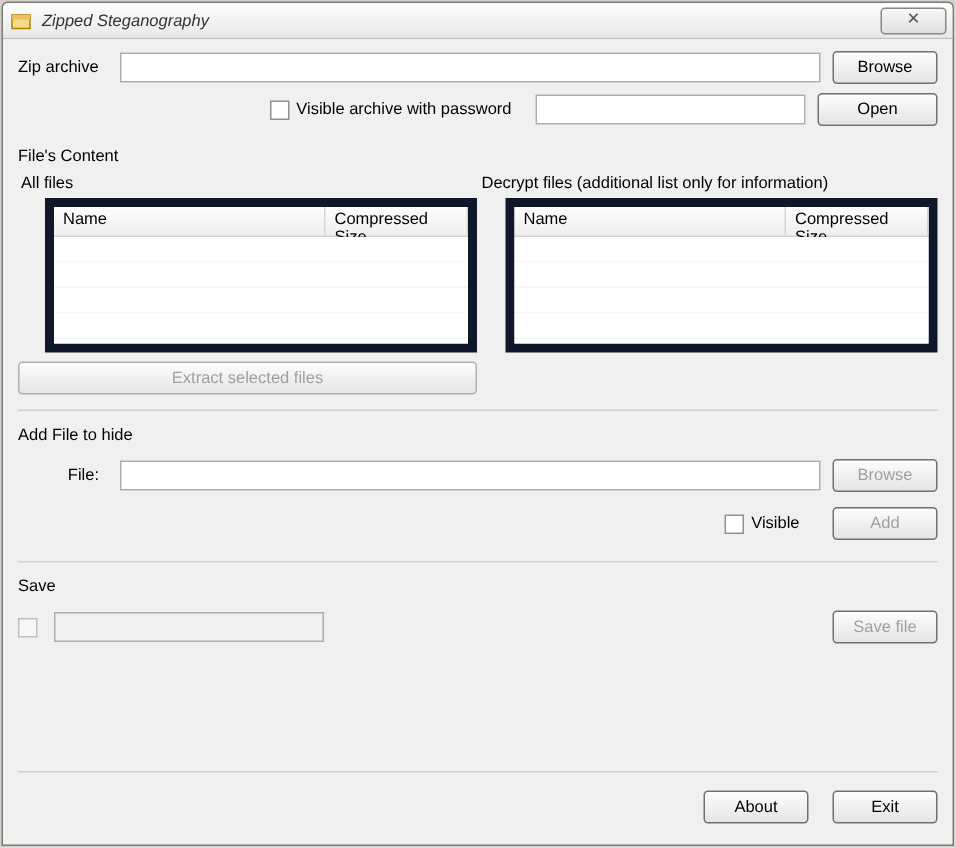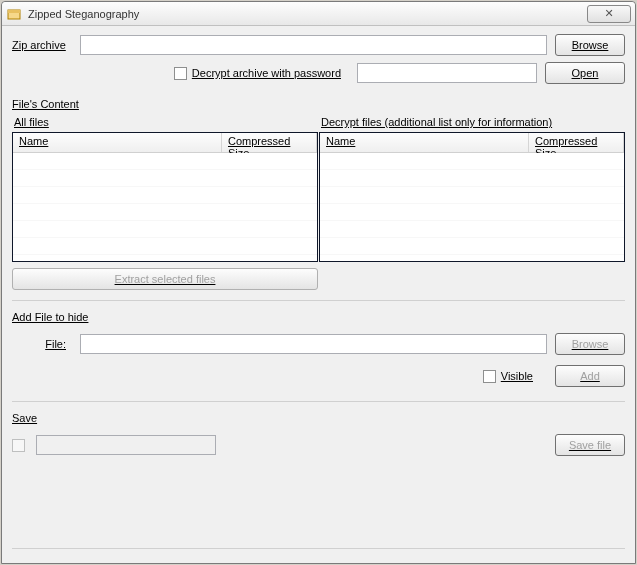--- a/index.html
+++ b/index.html
@@ -1,34 +1,34 @@
 <!DOCTYPE html>
 <html><head>
 <meta charset="utf-8">
 <style>
 * { box-sizing: border-box; margin: 0; padding: 0; font-family: 'Segoe UI', Tahoma, sans-serif; font-size: 11px; }
 body { background: #d4d0c8; width: 637px; height: 565px; overflow: hidden; }
 .window { background: #f0f0f0; border: 1px solid #7a7a7a; border-radius: 4px 4px 0 0; width: 635px; height: 563px; margin: 1px; display: flex; flex-direction: column; }
 .titlebar { height: 24px; background: linear-gradient(#fdfdfd, #e8e8e8); border-bottom: 1px solid #c0c0c0; display: flex; align-items: center; padding: 0 4px; border-radius: 4px 4px 0 0; }
 .titlebar-icon { width: 16px; height: 16px; margin-right: 6px; display: inline-block; }
-.titlebar-text { flex: 1; color: #333; }
+.titlebar-text { flex: 1; color: #333; font-style: italic; }
 .titlebar-close { width: 44px; height: 18px; background: linear-gradient(#f8f8f8, #e0e0e0); border: 1px solid #888; border-radius: 3px; text-align: center; line-height: 14px; color: #555; cursor: pointer; }
-.content { flex: 1; padding: 8px 10px; display: flex; flex-direction: column; text-decoration: underline; }
+.content { flex: 1; padding: 8px 10px; display: flex; flex-direction: column; }
 .row { display: flex; align-items: center; margin-bottom: 6px; }
 .label { color: #000; margin-right: 8px; }
 .textbox { flex: 1; height: 20px; border: 1px solid #abadb3; background: #fff; padding: 1px 3px; }
 .textbox.disabled { background: #f0f0f0; }
 .btn { min-width: 70px; height: 22px; background: linear-gradient(#fdfdfd, #e4e4e4); border: 1px solid #707070; border-radius: 3px; margin-left: 8px; cursor: pointer; color: #000; padding: 0 10px; }
 .btn.disabled { color: #a0a0a0; cursor: default; }
 .checkbox { width: 13px; height: 13px; border: 1px solid #8e8f8f; background: #fff; margin-right: 5px; display: inline-block; vertical-align: middle; }
 .section-label { color: #000; margin: 4px 0 6px 0; }
 .twocol { display: flex; gap: 1px; }
 .col { flex: 1; display: flex; flex-direction: column; }
 .col-label { color: #000; margin-bottom: 4px; padding-left: 2px; }
-.listview { border: 1px solid #0f172a; background: #fff; height: 130px; display: flex; flex-direction: column; }
+.listview { border: 6px solid #0f172a; background: #fff; height: 103px; display: flex; flex-direction: column; margin-left: 18px; }
 .listhead { display: flex; background: linear-gradient(#fdfdfd, #efefef); border-bottom: 1px solid #d0d0d0; height: 20px; }
 .listhead > div { padding: 2px 6px; border-right: 1px solid #d5d5d5; color: #000; }
 .listbody { flex: 1; background: repeating-linear-gradient(#fff, #fff 16px, #f7f7f7 16px, #f7f7f7 17px); }
 .lh-name { flex: 1; }
 .lh-size { width: 95px; }
 .widebtn { height: 22px; background: linear-gradient(#fdfdfd, #e4e4e4); border: 1px solid #b0b0b0; border-radius: 3px; color: #a0a0a0; margin-top: 6px; cursor: default; }
 .hr { height: 1px; background: #d0d0d0; margin: 10px 0 6px 0; }
 .spacer { flex: 1; }
 .footer { display: flex; justify-content: flex-end; padding: 6px 0; gap: 8px; }
 </style>
@@ -52,21 +52,21 @@
   <div class="content">
 
     <div class="row">
       <span class="label" style="width:60px">Zip archive</span>
       <input class="textbox" value="" style="">
       <button class="btn">Browse</button>
     </div>
 
     <div class="row" style="justify-content:flex-end; margin-bottom:10px">
       <span class="checkbox"></span>
-      <span class="label">Decrypt archive with password</span>
+      <span class="label">Visible archive with password</span>
       <input class="textbox" style="flex: 0 0 180px; margin-left: 8px;" value="">
       <button class="btn" style="min-width:80px">Open</button>
     </div>
 
     <div class="section-label">File's Content</div>
 
     <div class="twocol">
       <div class="col">
         <div class="col-label">All files</div>
         <div class="listview">
@@ -110,15 +110,19 @@
     <div class="row" style="margin-top:4px">
       <span class="checkbox" style="opacity:0.5"></span>
       <input class="textbox disabled" style="flex: 0 0 180px; margin-left: 6px;" value="">
       <div class="spacer"></div>
       <button class="btn disabled">Save file</button>
     </div>
 
     <div class="spacer"></div>
     <div class="hr"></div>
 
+    <div class="footer">
+      <button class="btn">About</button>
+      <button class="btn">Exit</button>
+    </div>
 
   </div>
 </div>
 
 </body></html>

